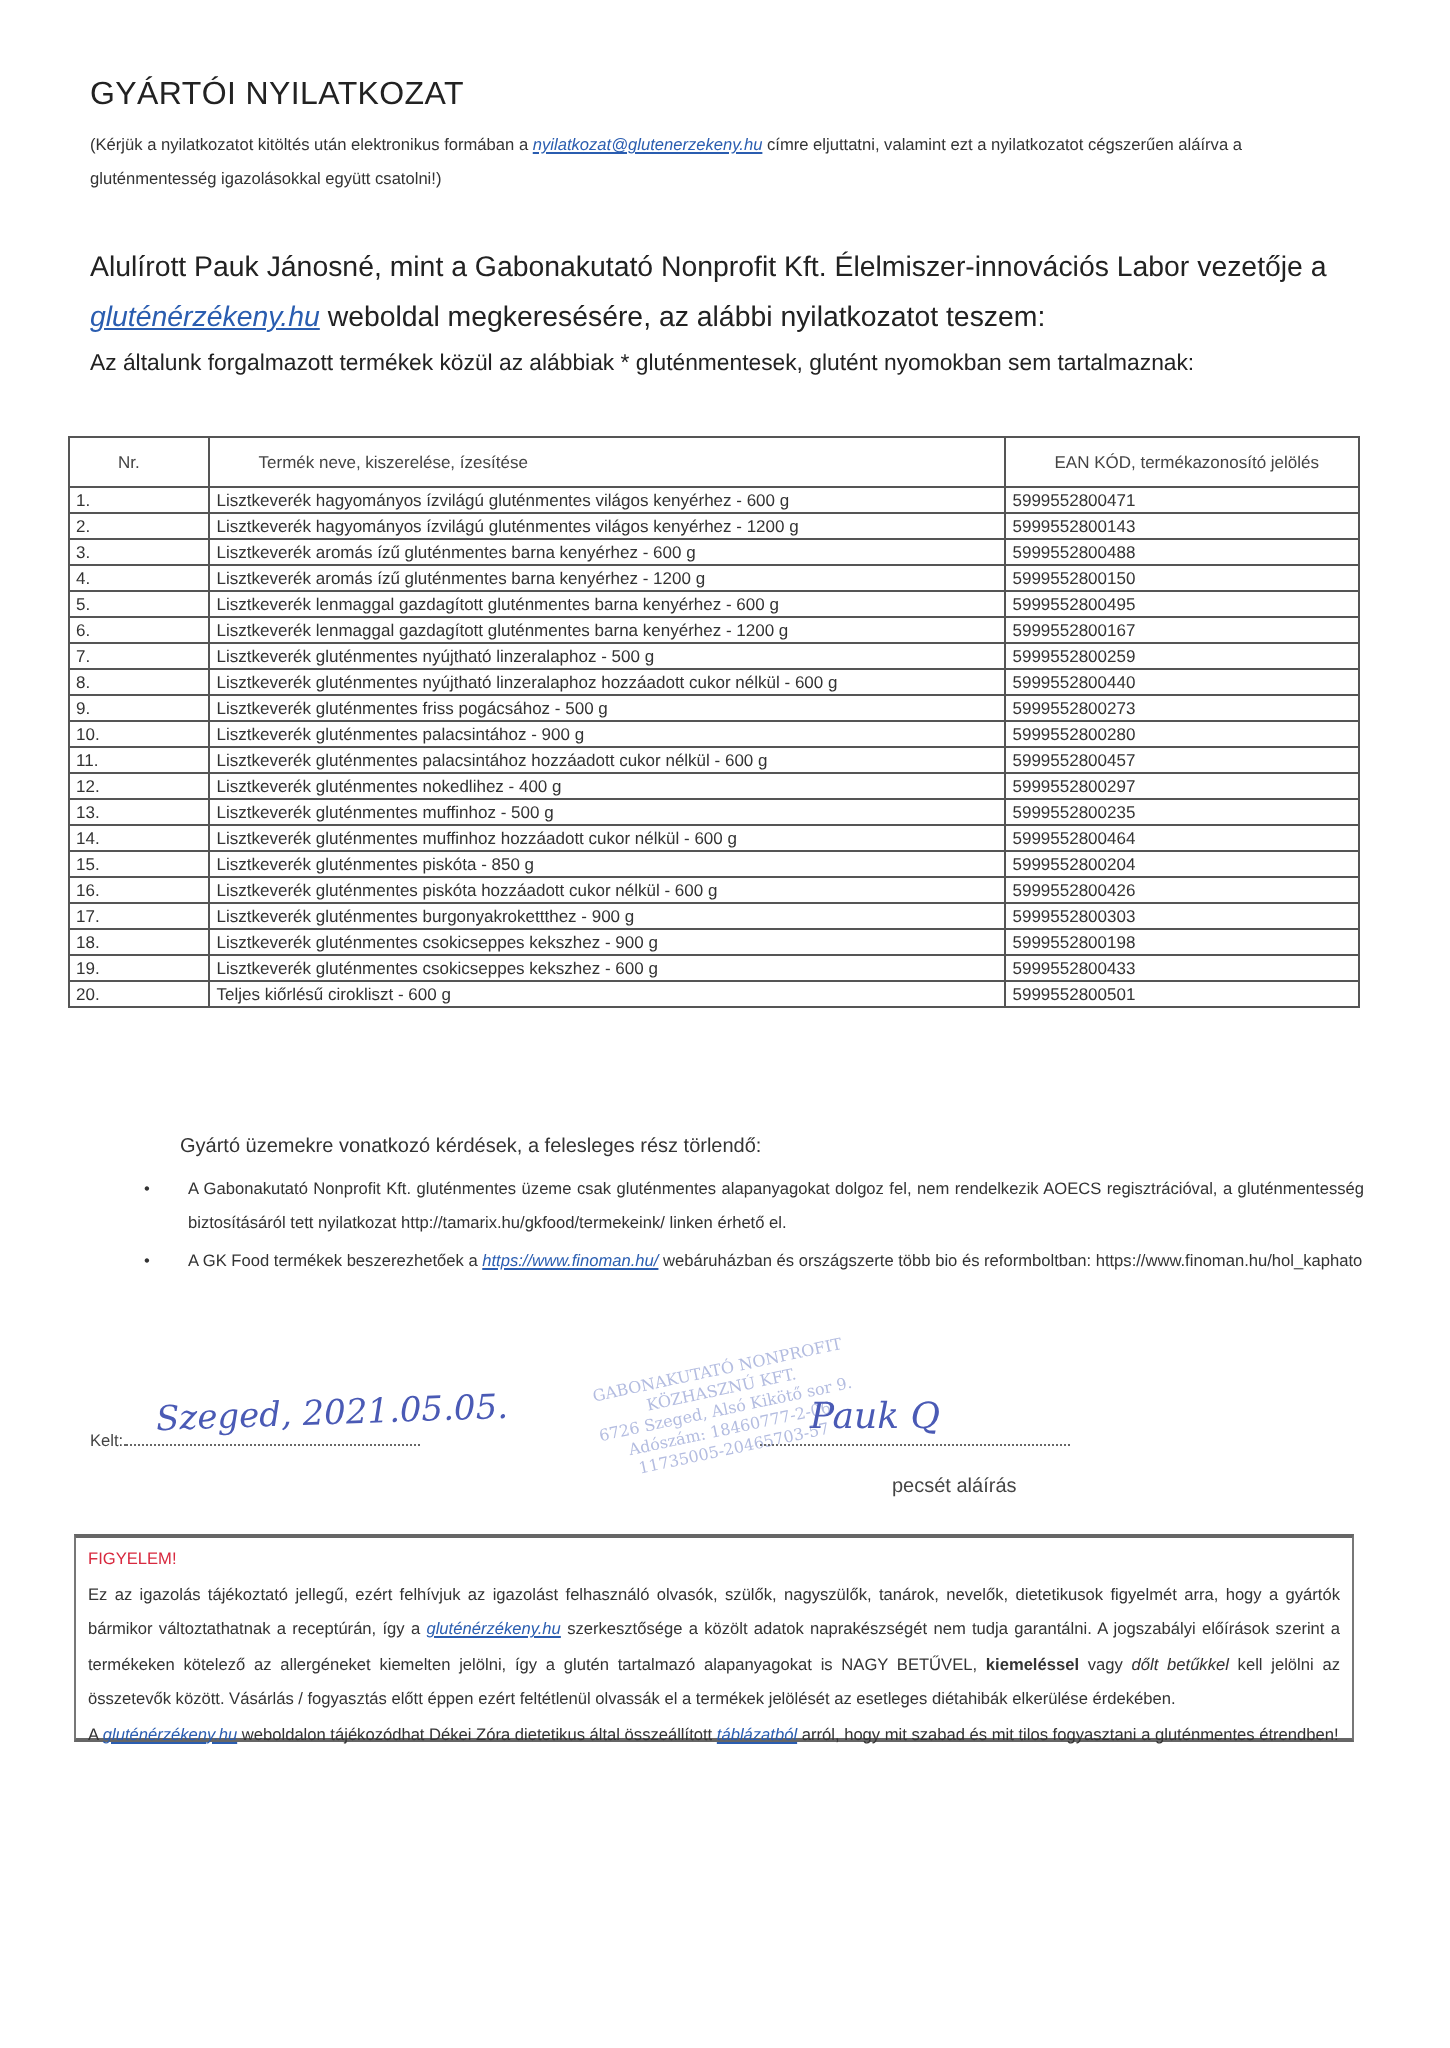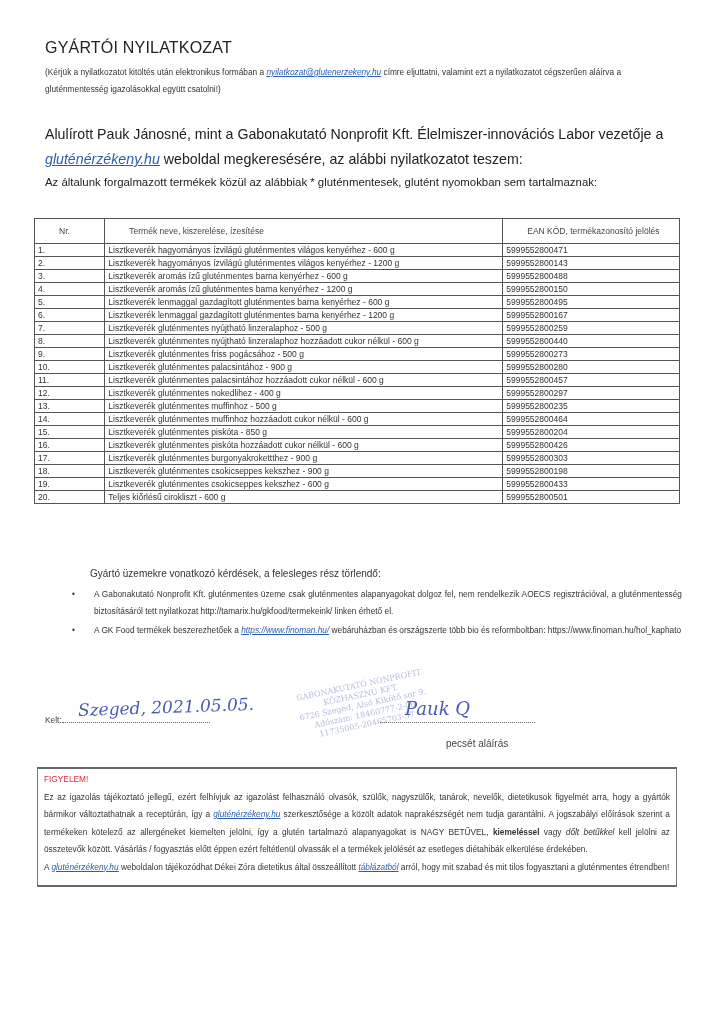--- a/index.html
+++ b/index.html
@@ -23,21 +23,21 @@
   .bullets { position: absolute; left: 72px; top: 586px; width: 610px; font-size: 8.3px; line-height: 17px; color: #333; margin: 0; padding: 0; list-style: none; }
   .bullets li { position: relative; padding-left: 22px; text-align: justify; margin-bottom: 2px; }
   .bullets li .dot { position: absolute; left: 0; top: 0; }
   .kelt { position: absolute; left: 45px; top: 712px; font-size: 8.3px; color: #444; }
   .kelt-dots { display: inline-block; width: 148px; border-bottom: 1px dotted #666; height: 10px; position: relative; }
   .handwriting { position: absolute; left: 78px; top: 697px; font-family: "DejaVu Serif", serif; font-style: italic; font-size: 17px; color: #4a5ab5; transform: rotate(-2deg); }
   .stamp { position: absolute; left: 290px; top: 680px; width: 150px; height: 70px; color: #9aa6d6; font-size: 8px; line-height: 10px; transform: rotate(-12deg); font-family: "DejaVu Serif", serif; opacity: 0.75; text-align: center; }
   .sig-line { position: absolute; left: 380px; top: 722px; width: 155px; border-bottom: 1px dotted #666; }
   .signature { position: absolute; left: 405px; top: 698px; font-family: "DejaVu Serif", serif; font-style: italic; font-size: 18px; color: #4a5ab5; }
   .sig-label { position: absolute; left: 430px; top: 738px; font-size: 10px; color: #444; padding-left: 16px; }
-  .notice { position: absolute; left: 37px; top: 767px; width: 640px; height: 120px; border: 1px solid #777; border-top: 2px solid #666; border-bottom: 2px solid #666; padding: 2px 6px; box-sizing: border-box; font-size: 8.3px; line-height: 17.5px; color: #333; text-align: justify; }
+  .notice { position: absolute; left: 37px; top: 767px; width: 640px; height: 104px; border: 1px solid #777; border-top: 2px solid #666; border-bottom: 2px solid #666; padding: 2px 6px; box-sizing: border-box; font-size: 8.3px; line-height: 17.5px; color: #333; text-align: justify; }
   .notice-title { color: #d8293f; }
 </style>
 </head>
 <body>
 
 <div class="page">
 
   <div class="title">GYÁRTÓI NYILATKOZAT</div>
 
   <div class="intro"><span>(Kérjük a nyilatkozatot kitöltés után elektronikus formában a </span><a class="link">nyilatkozat@glutenerzekeny.hu</a><span> címre eljuttatni, valamint ezt a nyilatkozatot cégszerűen aláírva a gluténmentesség igazolásokkal együtt csatolni!)</span></div>

